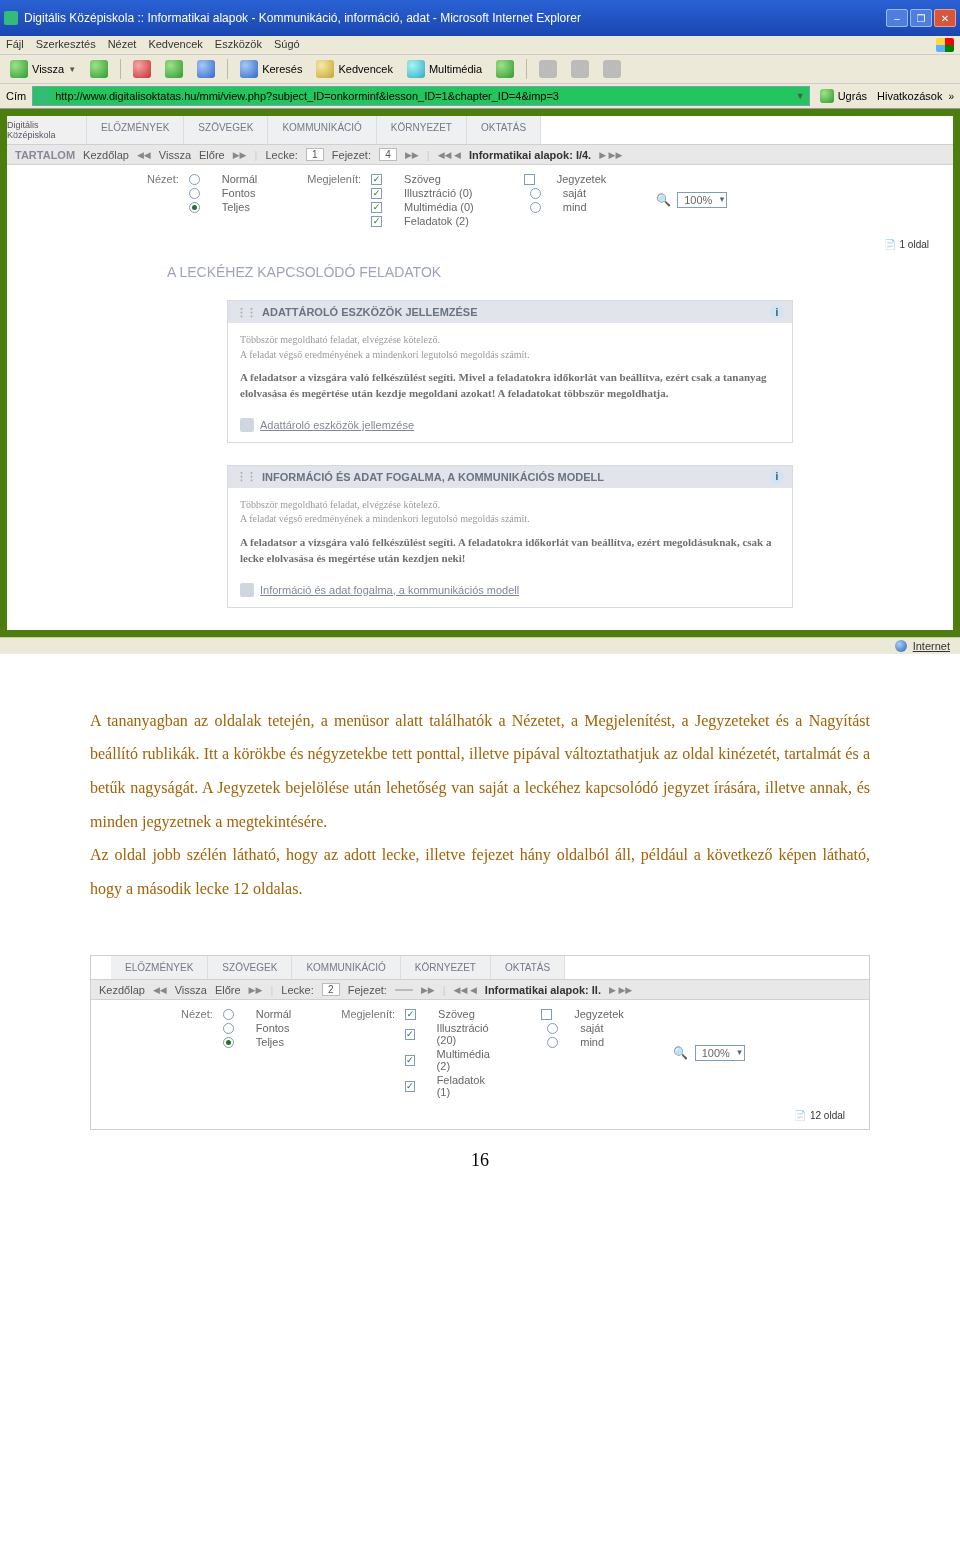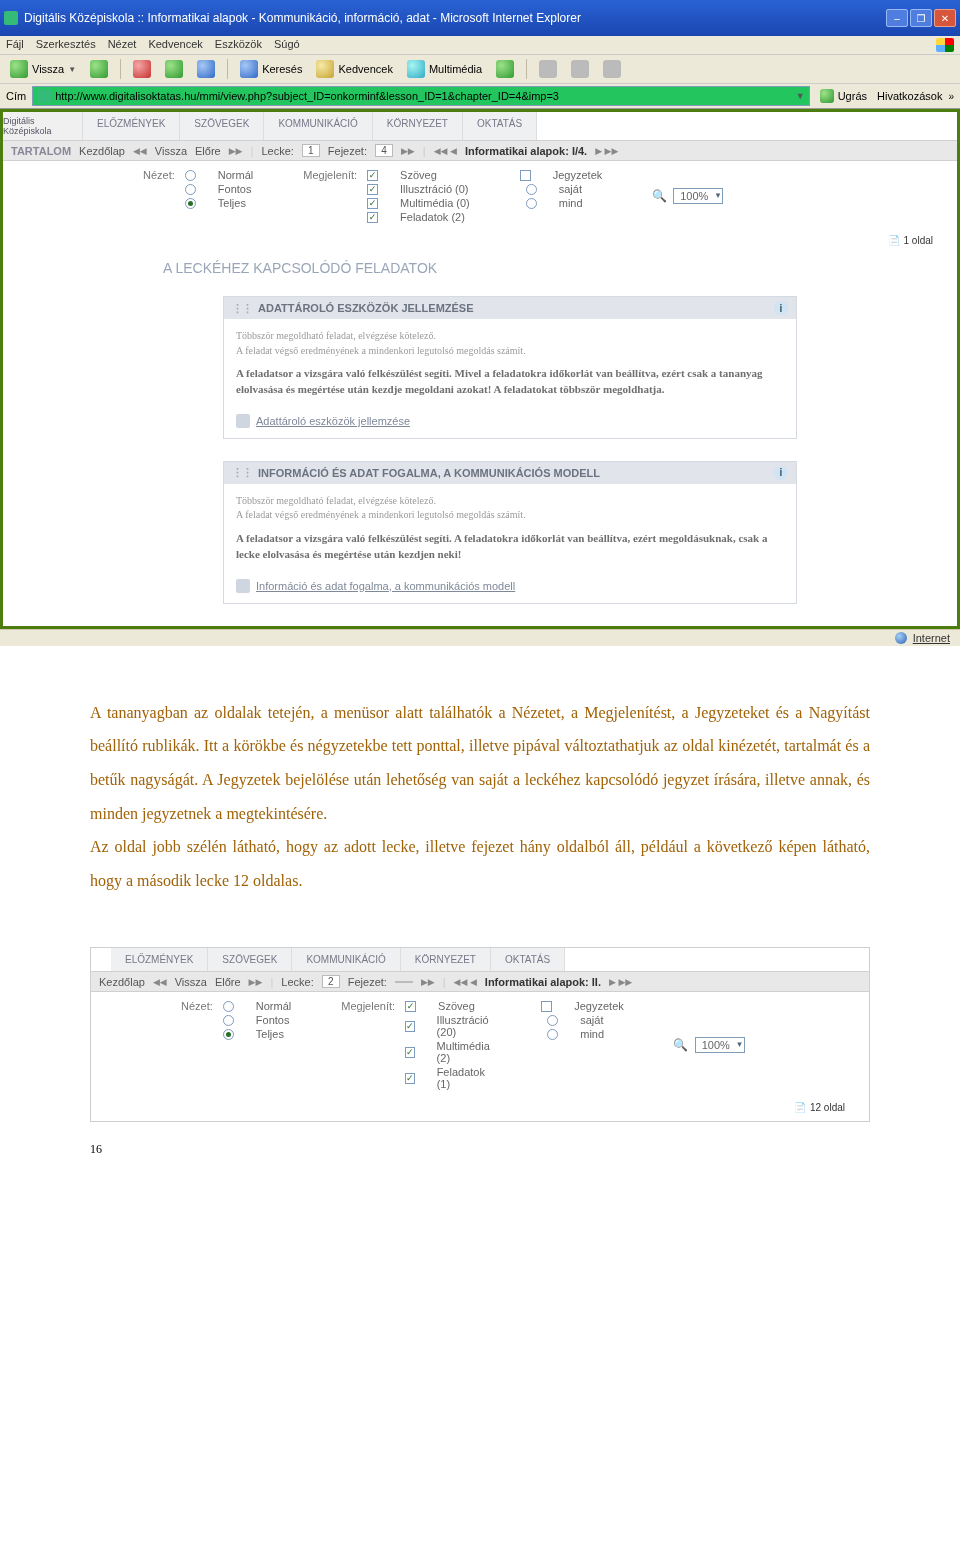--- a/index.html
+++ b/index.html
@@ -20,21 +20,21 @@
   .ico.green { background: radial-gradient(circle at 30% 30%, #9de28a, #2f9a2f); }
   .ico.red { background: radial-gradient(circle at 30% 30%, #f6a7a7, #c73030); }
   .ico.blue { background: radial-gradient(circle at 30% 30%, #a7c8f6, #3068c7); }
   .ico.yellow { background: radial-gradient(circle at 30% 30%, #f6eaa7, #c7a330); }
   .ico.cyan { background: radial-gradient(circle at 30% 30%, #a7f6f0, #30aac7); }
   .ico.grey { background:#bbb; }
   .ie-sep { width:1px; height:20px; background:#bfb9a3; margin:0 2px; }
   .addr-row { background:#ece9d8; padding:2px 6px; display:flex; align-items:center; gap:6px; font-size:11px; border-bottom:1px solid #9a9a9a; }
   .addr-input { flex:1; border:1px solid #7f9db9; background:#22c55e; font-size:11px; padding:2px 4px; display:flex; align-items:center; gap:4px; }
   
-  .app { background:#fff; font-size:11px; color:#333; border:3px solid #4d7c0f; }
+  .app { background:#fff; font-size:11px; color:#333; border:7px solid #4d7c0f; }
   .app-top { display:flex; }
   .app-logo { width:80px; height:28px; background:#f0f0f0; display:flex; align-items:center; justify-content:center; font-size:9px; color:#556; border-right:1px solid #ddd; }
   .app-tabs { display:flex; }
   .app-tab { padding:6px 14px; font-size:10px; color:#778; background:#eff0f2; border-right:1px solid #ddd; }
   .navrow { background:#e8e8e8; padding:3px 8px; display:flex; align-items:center; gap:8px; font-size:11px; color:#555; border-top:1px solid #d0d0d0; border-bottom:1px solid #d0d0d0; }
   .navrow .nb { display:inline-block; border:1px solid #bbb; background:#fff; width:18px; text-align:center; font-size:10px; }
   .navrow b { color:#333; }
   .navarrow { color:#888; font-size:9px; }
   .opts-row { display:flex; padding:8px 140px 8px 140px; gap:50px; font-size:11px; color:#666; }
   .opts-col { display:flex; flex-direction:column; gap:2px; }
@@ -62,21 +62,21 @@
   .task-foot a { color:#7f8899; text-decoration:underline; font-size:11px; display:flex; align-items:center; gap:6px; }
   .task-foot .aic { width:14px; height:14px; background:#cfd6e0; border-radius:2px; display:inline-block; }
   
   .statusbar { background:#ece9d8; border-top:1px solid #cfc8aa; display:flex; justify-content:space-between; padding:2px 10px; font-size:11px; color:#333;text-decoration:underline; }
   .statusbar .r { display:flex; align-items:center; gap:6px; }
   .statusbar .globe { width:12px; height:12px; background:radial-gradient(circle at 35% 35%, #a7d0f6, #2a60b5); border-radius:50%; }
   
   .doc-text { font-family: "Times New Roman", serif; font-size:16px; line-height:2.1; text-align:justify; padding:50px 90px 40px 90px; color:#a16207; }
   
   .shot2 { margin:10px 90px 10px 90px; border:1px solid #cfcfcf; background:#fff; }
-  .pagenum { text-align:left; font-family:"Times New Roman",serif; font-size:12px; padding:10px 90px 20px; }
+  .pagenum { text-align:center; font-family:"Times New Roman",serif; font-size:18px; padding:10px 90px 20px; }
 </style>
 </head>
 <body>
 
 <div class="ie-window">
 
   <div class="ie-titlebar">
     <div class="ie-titlebar-left">
       <span class="ie-appicon"></span>
       <span>Digitális Középiskola :: Informatikai alapok - Kommunikáció, információ, adat - Microsoft Internet Explorer</span>

